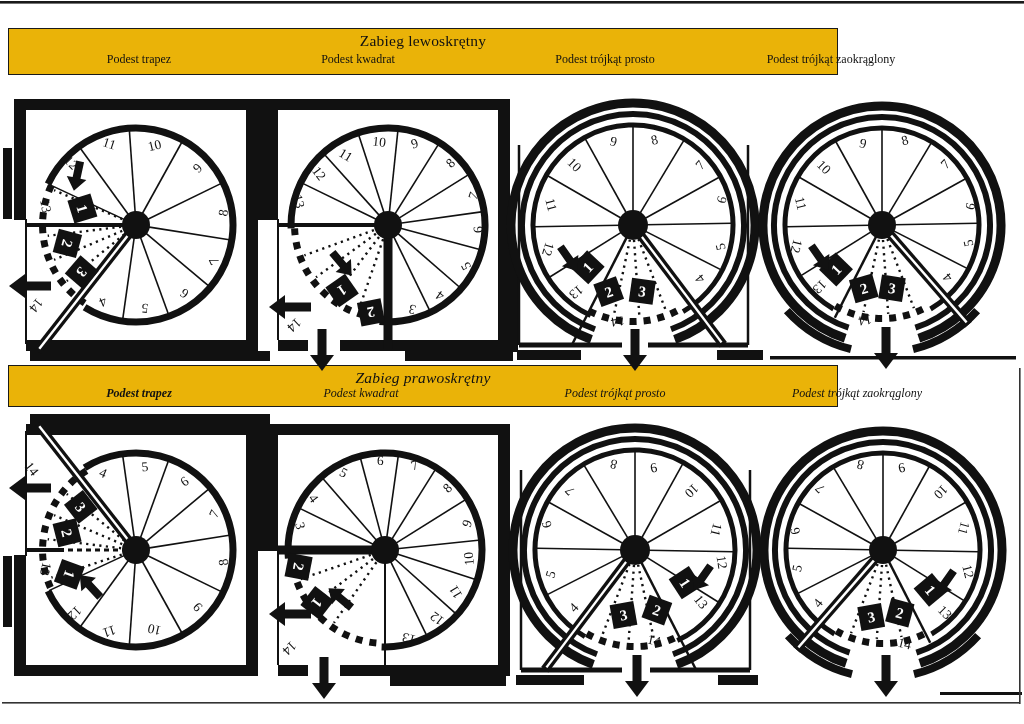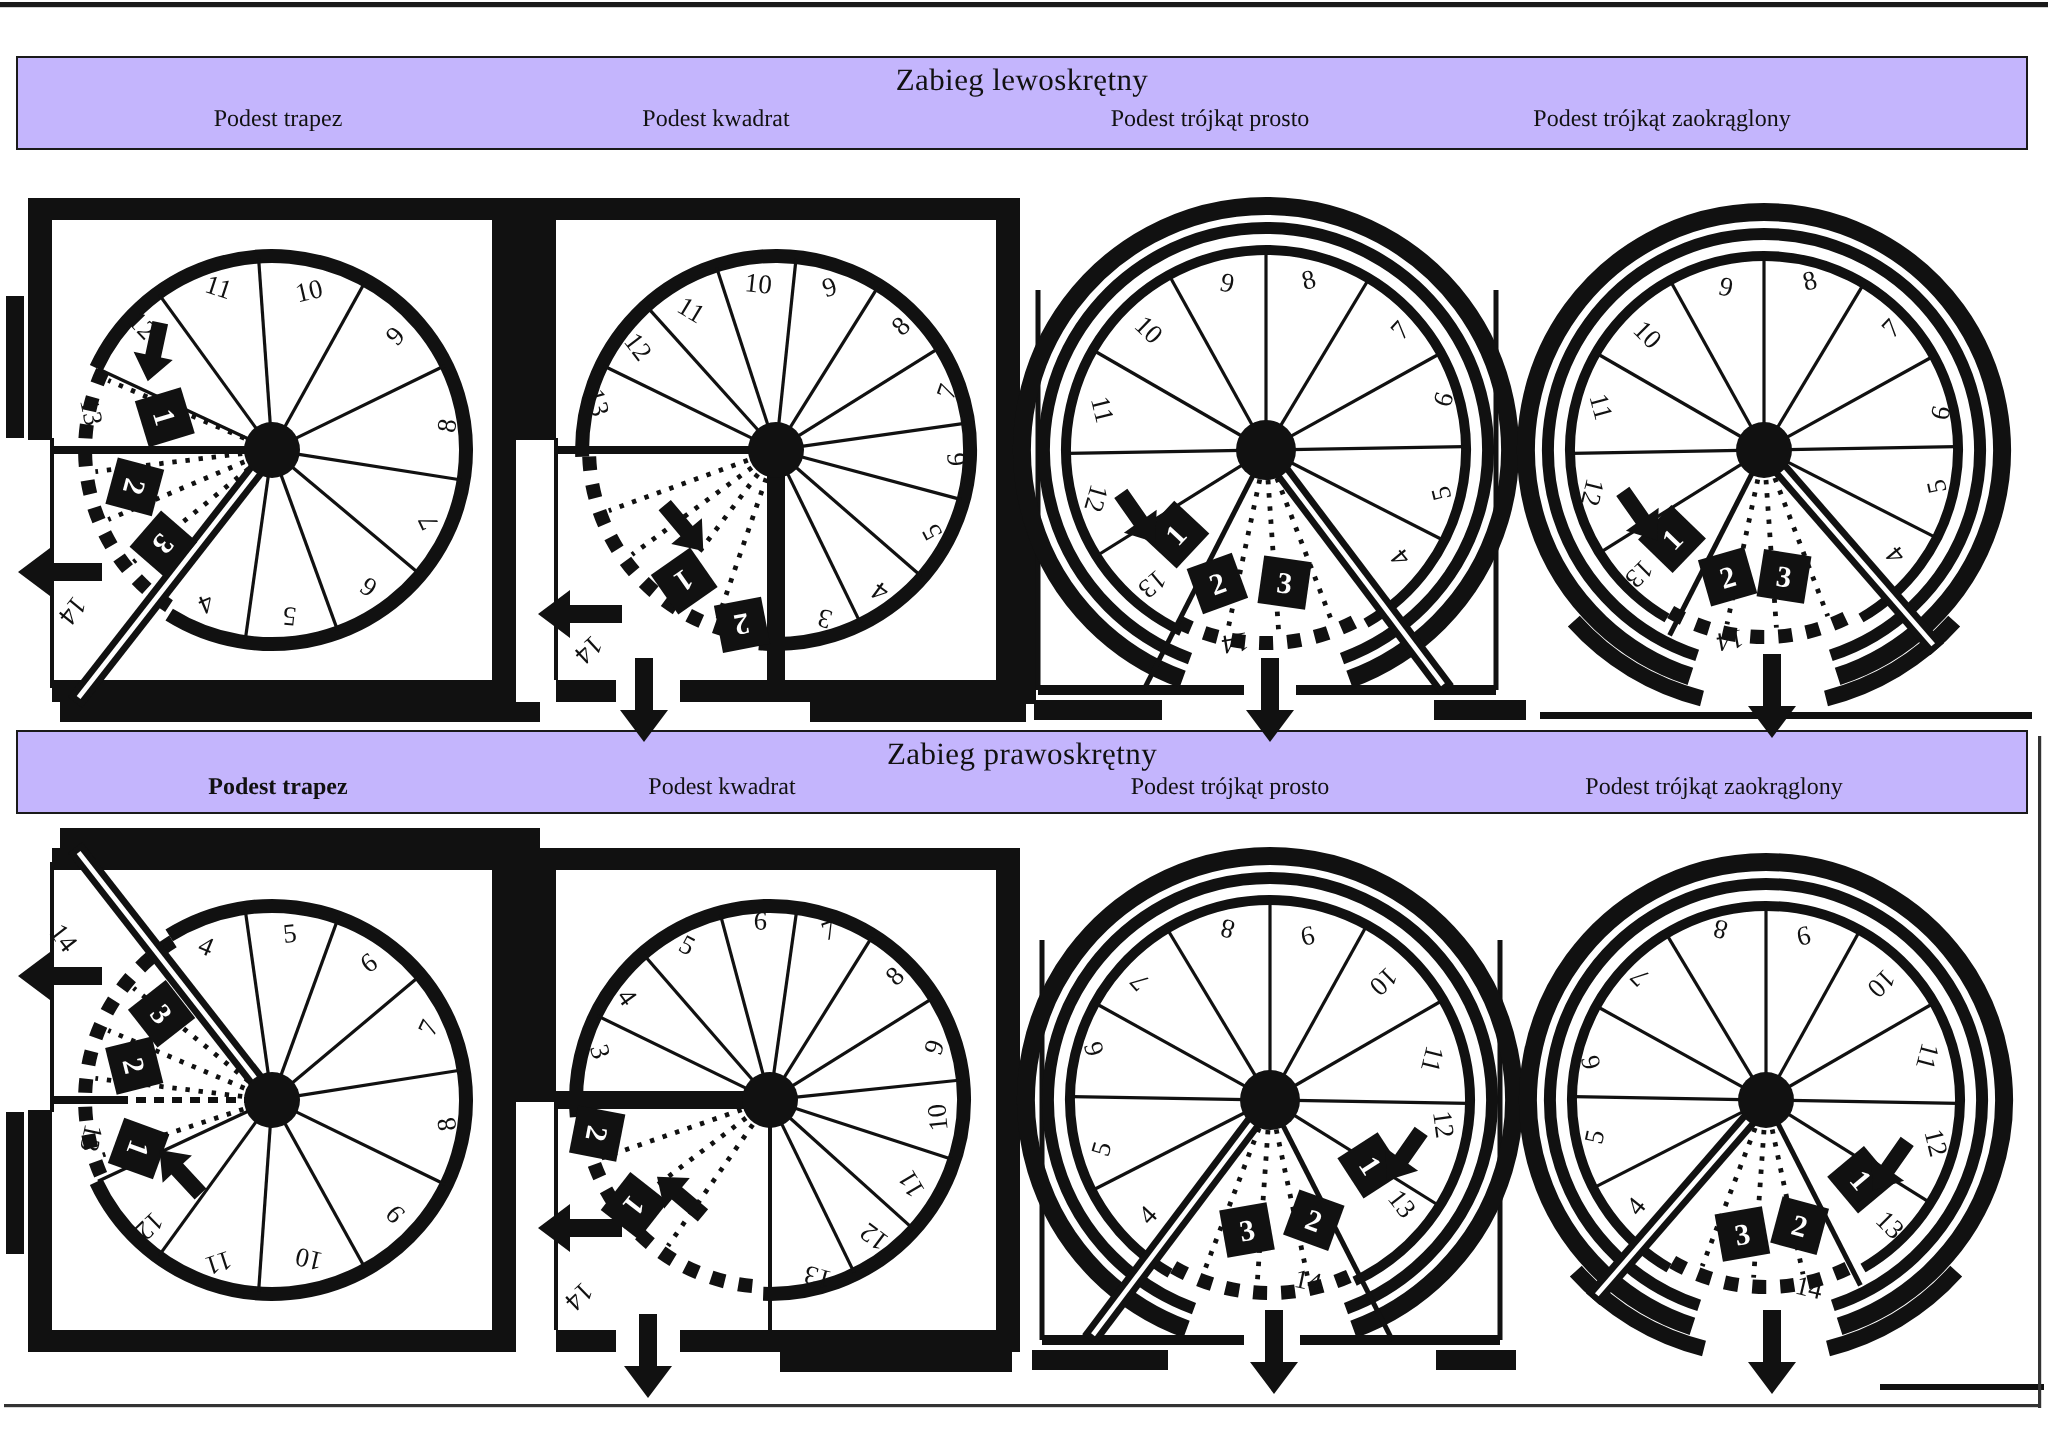--- a/index.html
+++ b/index.html
@@ -1,20 +1,20 @@
 <!DOCTYPE html>
 <html><head>
 <meta charset="utf-8">
 <style>
   html,body{margin:0;padding:0;background:#fff;}
   #stage{position:relative;width:1024px;height:724px;background:#fff;overflow:hidden;
          font-family:"Liberation Serif","DejaVu Serif",serif;color:#111;}
-  .hdr{position:absolute;left:8px;width:1006px;border:1.6px solid #1a1a1a;background:#c4b5fd;box-sizing:border-box;}
+  .hdr{position:absolute;left:8px;width:830px;border:1.6px solid #1a1a1a;background:#eab308;box-sizing:border-box;}
   #hdr1{top:28px;height:47px;}
-  #hdr2{top:365px;height:42px;}
+  #hdr2{top:365px;height:42px;font-style:italic;}
   .hdr-title{text-align:center;font-size:15.5px;margin-top:3px;letter-spacing:.2px;}
   .col{position:absolute;transform:translateX(-50%);font-size:12px;white-space:nowrap;}
   #hdr1 .col{top:23px;}
   #hdr2 .col{top:20px;}
   .col.bold{font-weight:bold;}
   svg{position:absolute;left:0;top:0;}
 </style>
 </head>
 <body>
 

